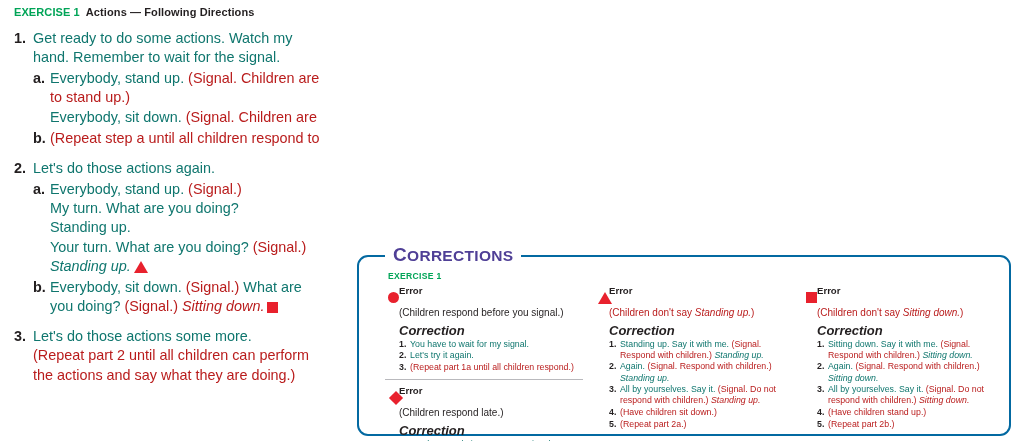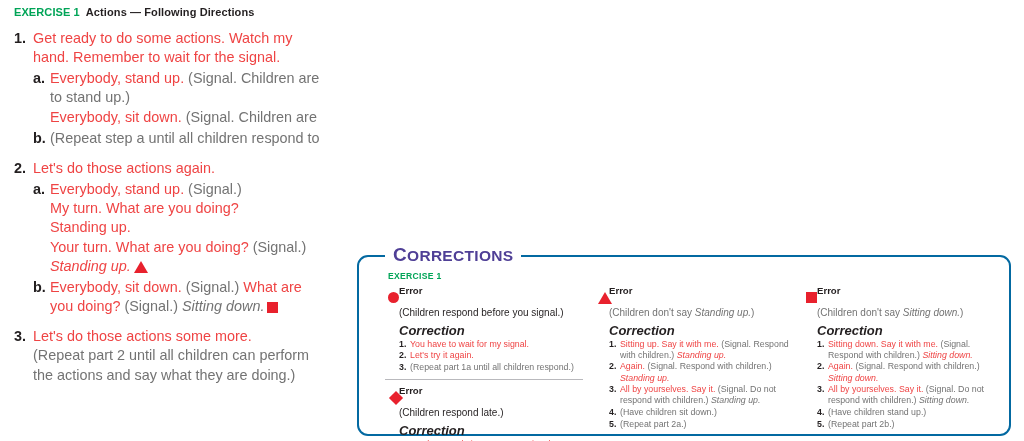--- a/index.html
+++ b/index.html
@@ -1,22 +1,22 @@
 <!DOCTYPE html>
 <html><head>
 <meta charset="utf-8">
 <style>
   html,body{margin:0;padding:0;}
   body{
     width:1024px;height:441px;background:#ffffff;
     font-family:"Liberation Sans", sans-serif;
     color:#231f20;overflow:hidden;position:relative;
   }
-  .blue{color:#ef4444;}
-  .black{color:#737373;}
+  .blue{color:#0f766e;}
+  .black{color:#b91c1c;}
   .ital{font-style:italic;}
   .mk{display:inline-block;vertical-align:middle;margin:0 1px 0 3px;}
   .mk-circle{width:11px;height:11px;border-radius:50%;background:#e8212d;}
   .mk-diamond{width:10px;height:10px;background:#e8212d;transform:rotate(45deg);margin-left:6px;}
   .mk-triangle{width:0;height:0;border-left:7px solid transparent;border-right:7px solid transparent;border-bottom:12px solid #e8212d;}
   .mk-square{width:11px;height:11px;background:#e8212d;}
 
   
   #lesson{position:absolute;left:14px;top:6px;width:348px;}
   #ex-head{font-size:11px;font-weight:bold;letter-spacing:.1px;margin-bottom:10px;}
@@ -174,21 +174,21 @@
         <div class="err-blk">
           <div class="err-head">
             <div class="err-mk"><span class="mk mk-triangle"></span></div>
             <div class="err-word">Error</div>
           </div>
           <div class="err-paren"><span class="black">(Children don't say </span><span class="black ital">Standing up.</span><span class="black">)</span></div>
           <div class="corr-word">Correction</div>
           <div class="corr-list">
             <div class="ci">
               <div class="ci-n">1.</div>
-              <div class="ci-t"><span class="blue">Sitting up. Say it with me.</span><span class="black"> (Signal. Respond with children.) </span><span class="blue ital">Standing up.</span></div>
+              <div class="ci-t"><span class="blue">Standing up. Say it with me.</span><span class="black"> (Signal. Respond with children.) </span><span class="blue ital">Standing up.</span></div>
             </div>
             <div class="ci">
               <div class="ci-n">2.</div>
               <div class="ci-t"><span class="blue">Again.</span><span class="black"> (Signal. Respond with children.) </span><span class="blue ital">Standing up.</span></div>
             </div>
             <div class="ci">
               <div class="ci-n">3.</div>
               <div class="ci-t"><span class="blue">All by yourselves. Say it.</span><span class="black"> (Signal. Do not respond with children.) </span><span class="black ital">Standing up.</span></div>
             </div>
             <div class="ci">

